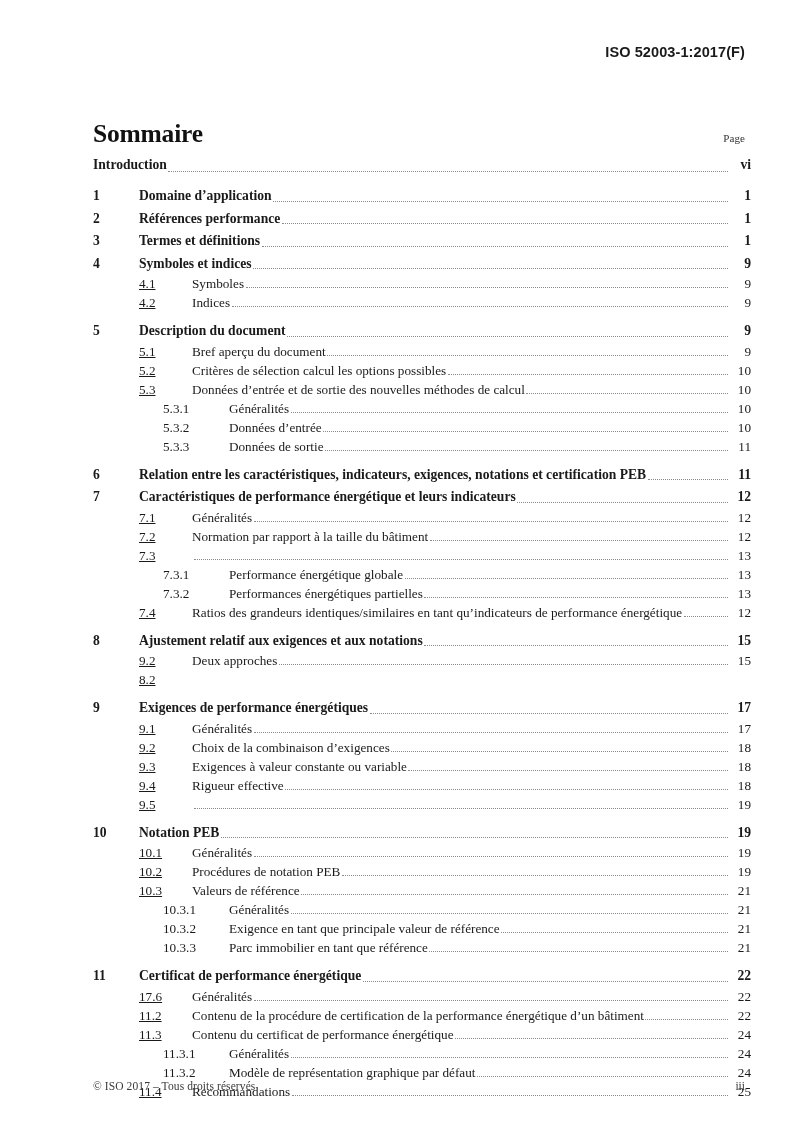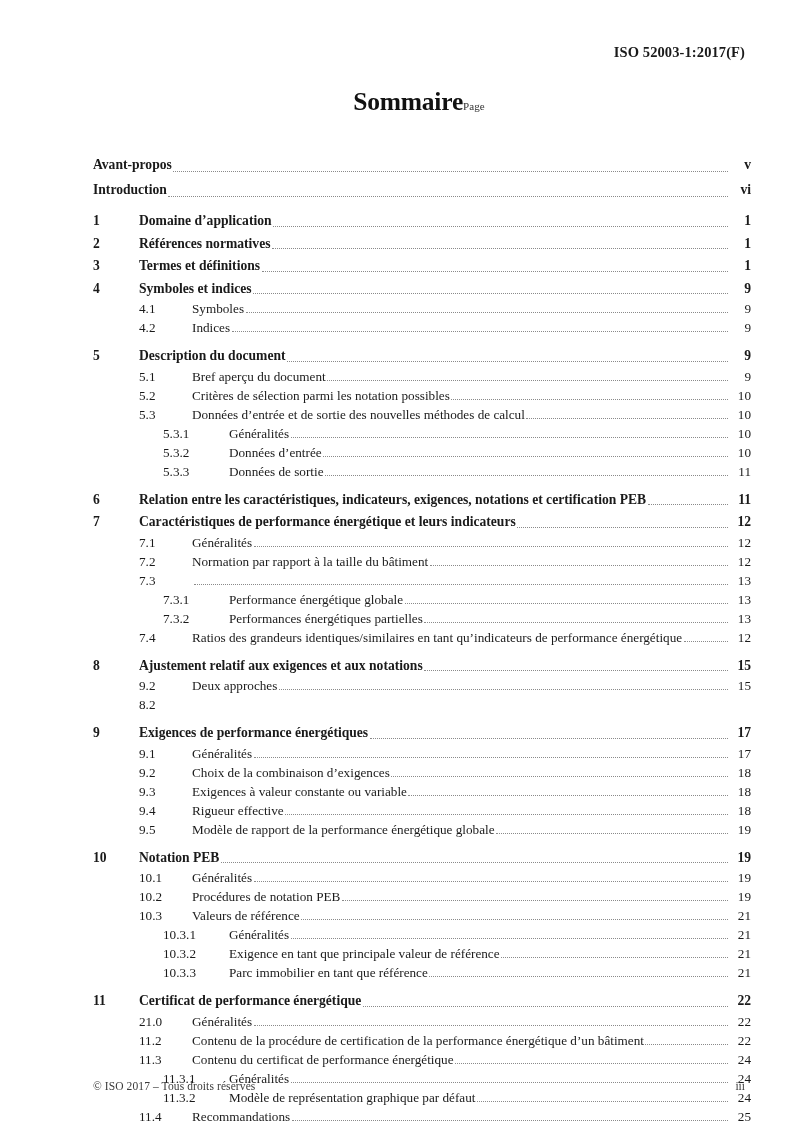--- a/index.html
+++ b/index.html
@@ -22,37 +22,37 @@
     width: 793px;
     height: 1122px;
     overflow: hidden;
   }
 
   
   .doc-header {
     position: absolute;
     top: 44px;
     right: 48px;
-    font-family: Liberation Serif, serif;
+    font-family: Liberation Sans, sans-serif;
     font-weight: bold;
     font-size: 14.5px;
     letter-spacing: 0.1px;
     color: #1a1a1a;
     text-align: right;
   }
 
   
   .title-row {
     position: absolute;
-    top: 89px;
+    top: 121px;
     left: 93px;
     right: 48px;
     display: flex;
     align-items: baseline;
-    justify-content: center;
+    justify-content: space-between;
   }
   .toc-title {
     font-family: "Liberation Serif", serif;
     font-weight: bold;
     font-size: 25.5px;
     line-height: 1;
     letter-spacing: -0.2px;
     color: #111;
   }
   .page-label {
@@ -133,21 +133,21 @@
   .lvl1 .num { width: 46px; }
   .lvl1 .pg { min-width: 22px; }
   .lvl1.gap { margin-top: 9px; }
 
   
   .lvl2 {
     font-weight: normal;
     font-size: 13.2px;
     line-height: 19px;
   }
-  .lvl2 .num { width: 53px; margin-left: 46px; }
+  .lvl2 .num { width: 53px; margin-left: 46px; text-decoration: underline; }
   .lvl2 .pg { min-width: 22px; }
 
   
   .lvl3 {
     font-weight: normal;
     font-size: 13.2px;
     line-height: 19px;
   }
   .lvl3 .num { width: 66px; margin-left: 70px; }
   .lvl3 .pg { min-width: 22px; }
@@ -176,45 +176,37 @@
 
   <div class="title-row">
     <div class="toc-title">Sommaire</div>
     <div class="page-label">Page</div>
   </div>
 
   <div class="toc" id="toc-list">
       <div class="toc-entry lvl-front">
         <span class="num"></span>
         <span class="body-col">
-          <span class="label">Avant-propos</span>
-          <span class="leader"></span>
-          <span class="pg">v</span>
-        </span>
-      </div>
-      <div class="toc-entry lvl-front">
-        <span class="num"></span>
-        <span class="body-col">
           <span class="label">Introduction</span>
           <span class="leader"></span>
           <span class="pg">vi</span>
         </span>
       </div>
       <div class="toc-entry lvl1 gap">
         <span class="num">1</span>
         <span class="body-col">
           <span class="label">Domaine d’application</span>
           <span class="leader"></span>
           <span class="pg">1</span>
         </span>
       </div>
       <div class="toc-entry lvl1">
         <span class="num">2</span>
         <span class="body-col">
-          <span class="label">Références normatives</span>
+          <span class="label">Références performance</span>
           <span class="leader"></span>
           <span class="pg">1</span>
         </span>
       </div>
       <div class="toc-entry lvl1">
         <span class="num">3</span>
         <span class="body-col">
           <span class="label">Termes et définitions</span>
           <span class="leader"></span>
           <span class="pg">1</span>
@@ -256,21 +248,21 @@
         <span class="num">5.1</span>
         <span class="body-col">
           <span class="label">Bref aperçu du document</span>
           <span class="leader"></span>
           <span class="pg">9</span>
         </span>
       </div>
       <div class="toc-entry lvl2">
         <span class="num">5.2</span>
         <span class="body-col">
-          <span class="label">Critères de sélection parmi les notation possibles</span>
+          <span class="label">Critères de sélection calcul les options possibles</span>
           <span class="leader"></span>
           <span class="pg">10</span>
         </span>
       </div>
       <div class="toc-entry lvl2">
         <span class="num">5.3</span>
         <span class="body-col">
           <span class="label">Données d’entrée et de sortie des nouvelles méthodes de calcul</span>
           <span class="leader"></span>
           <span class="pg">10</span>
@@ -418,21 +410,20 @@
         <span class="num">9.4</span>
         <span class="body-col">
           <span class="label">Rigueur effective</span>
           <span class="leader"></span>
           <span class="pg">18</span>
         </span>
       </div>
       <div class="toc-entry lvl2">
         <span class="num">9.5</span>
         <span class="body-col">
-          <span class="label">Modèle de rapport de la performance énergétique globale</span>
           <span class="leader"></span>
           <span class="pg">19</span>
         </span>
       </div>
       <div class="toc-entry lvl1 gap">
         <span class="num">10</span>
         <span class="body-col">
           <span class="label">Notation PEB</span>
           <span class="leader"></span>
           <span class="pg">19</span>
@@ -488,21 +479,21 @@
       </div>
       <div class="toc-entry lvl1 gap">
         <span class="num">11</span>
         <span class="body-col">
           <span class="label">Certificat de performance énergétique</span>
           <span class="leader"></span>
           <span class="pg">22</span>
         </span>
       </div>
       <div class="toc-entry lvl2">
-        <span class="num">21.0</span>
+        <span class="num">17.6</span>
         <span class="body-col">
           <span class="label">Généralités</span>
           <span class="leader"></span>
           <span class="pg">22</span>
         </span>
       </div>
       <div class="toc-entry lvl2">
         <span class="num">11.2</span>
         <span class="body-col">
           <span class="label">Contenu de la procédure de certification de la performance énergétique d’un bâtiment</span>

